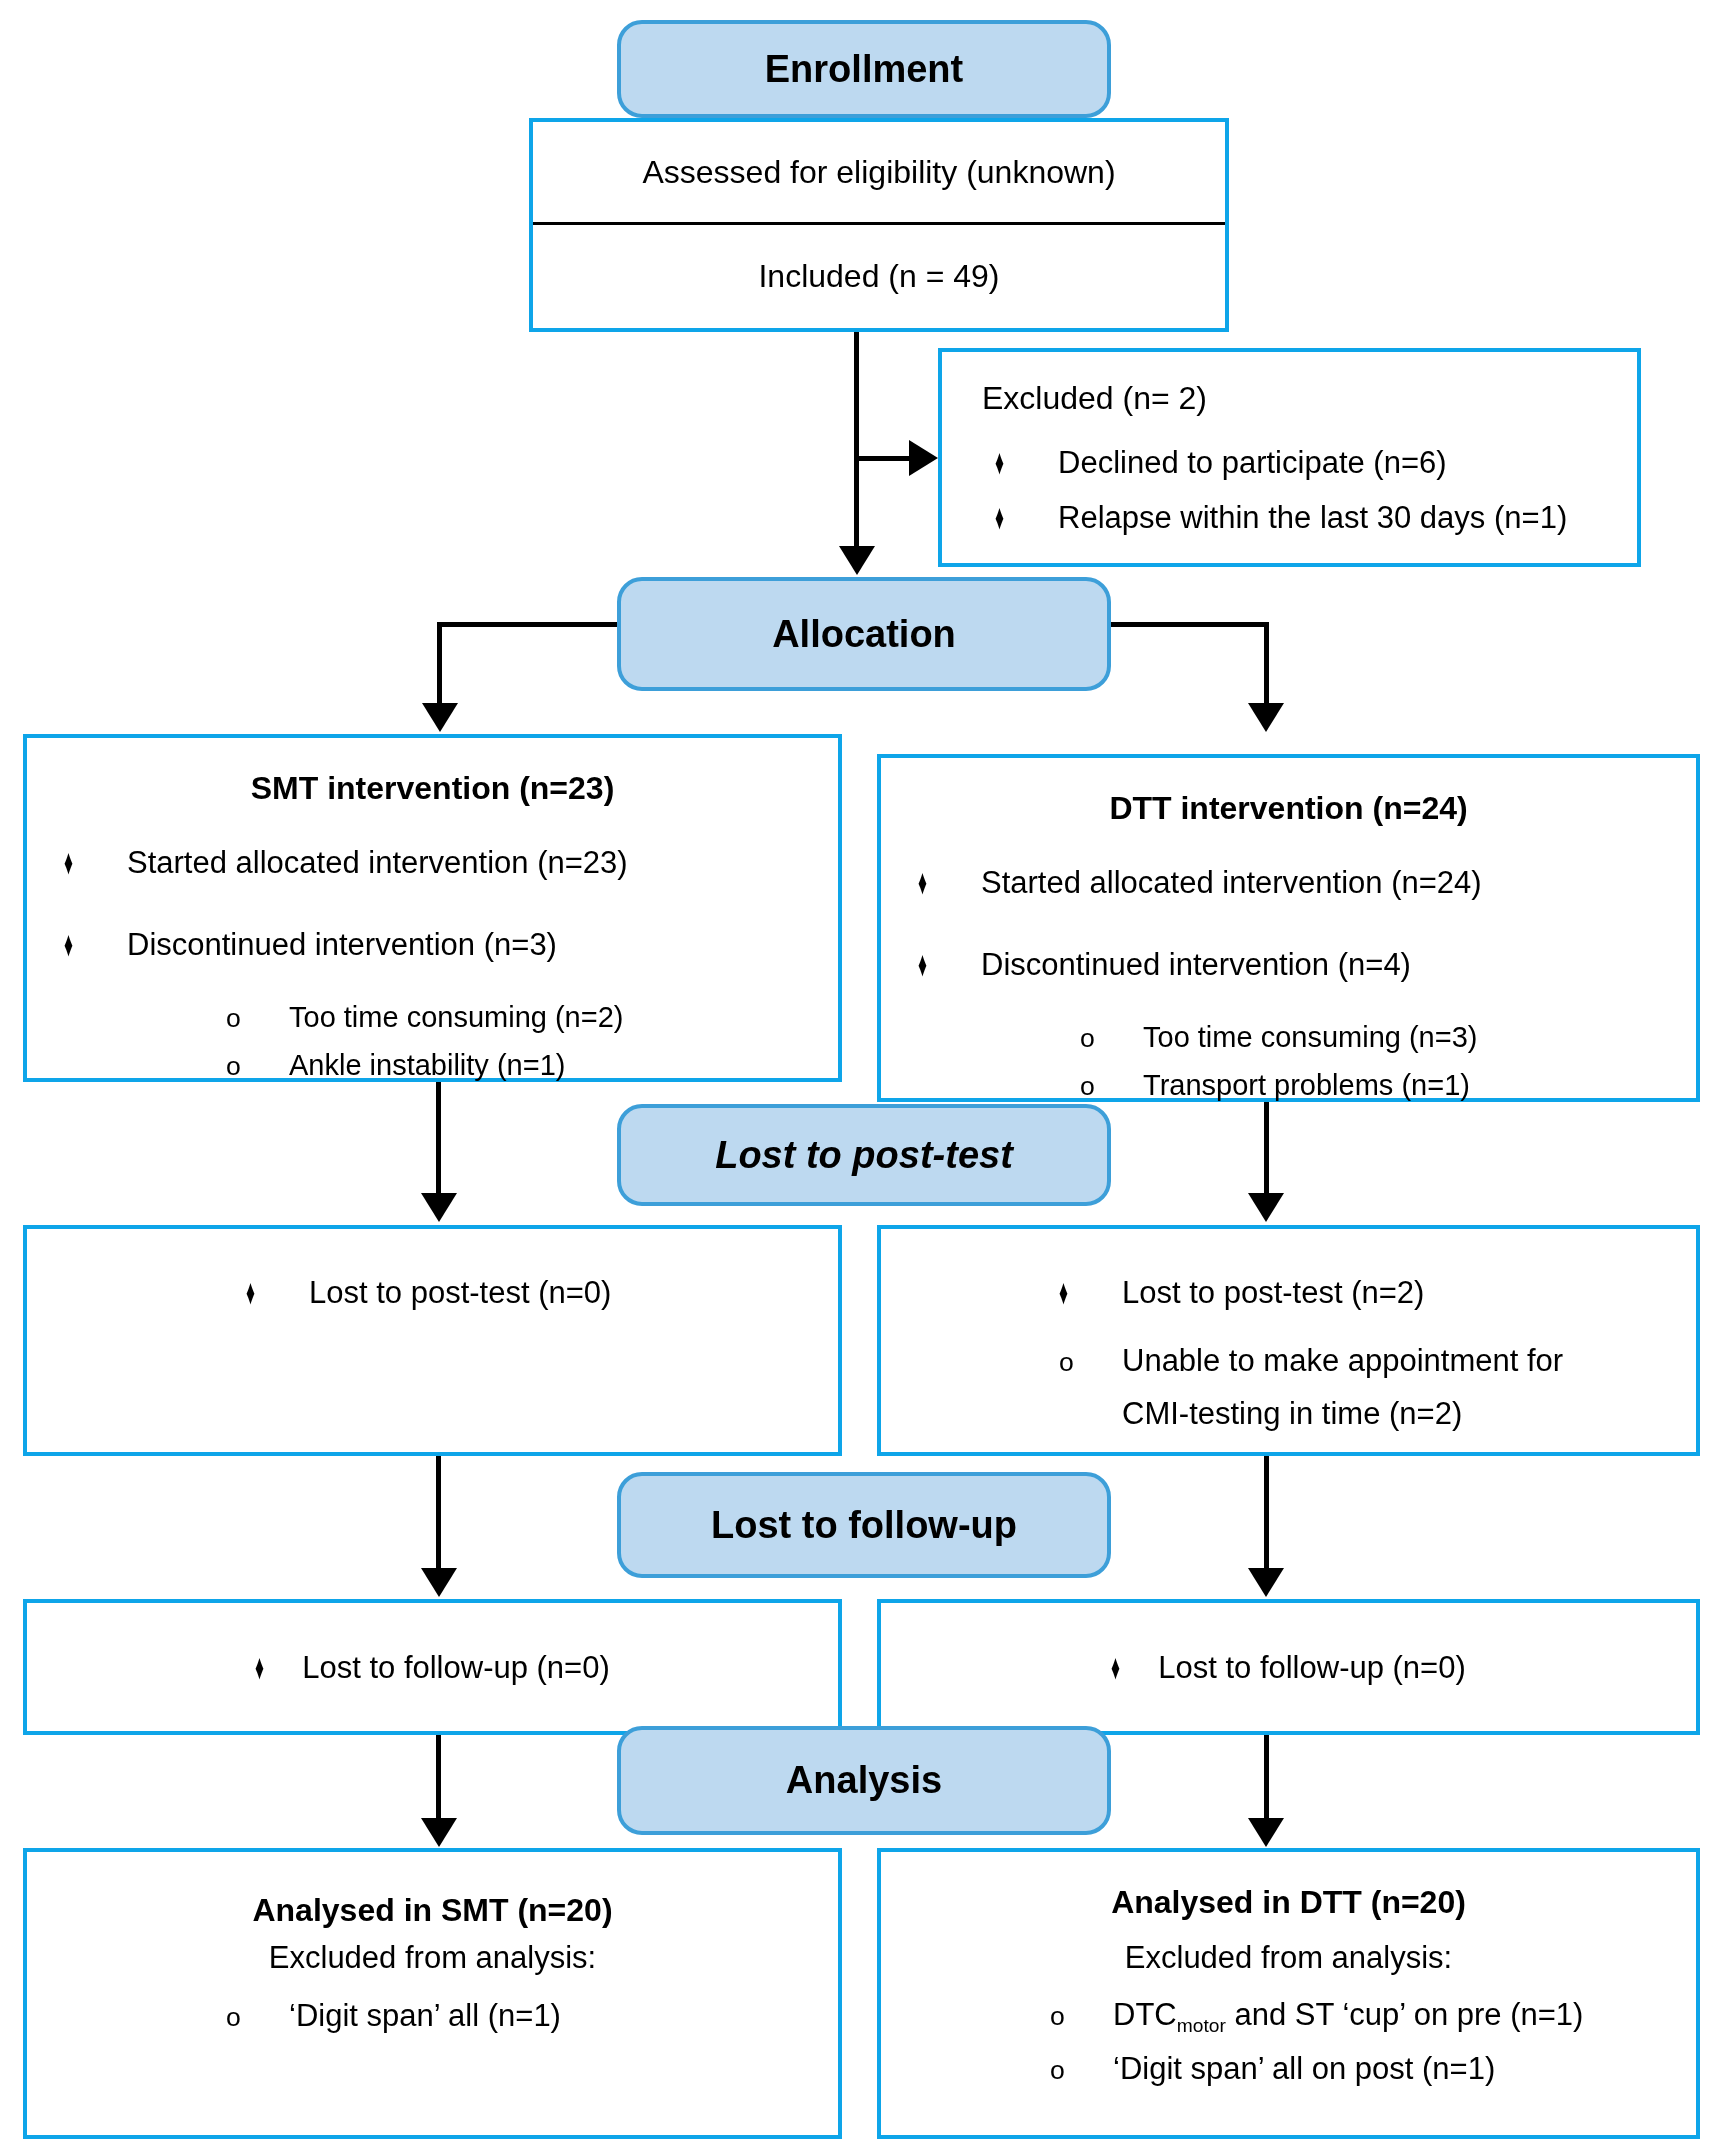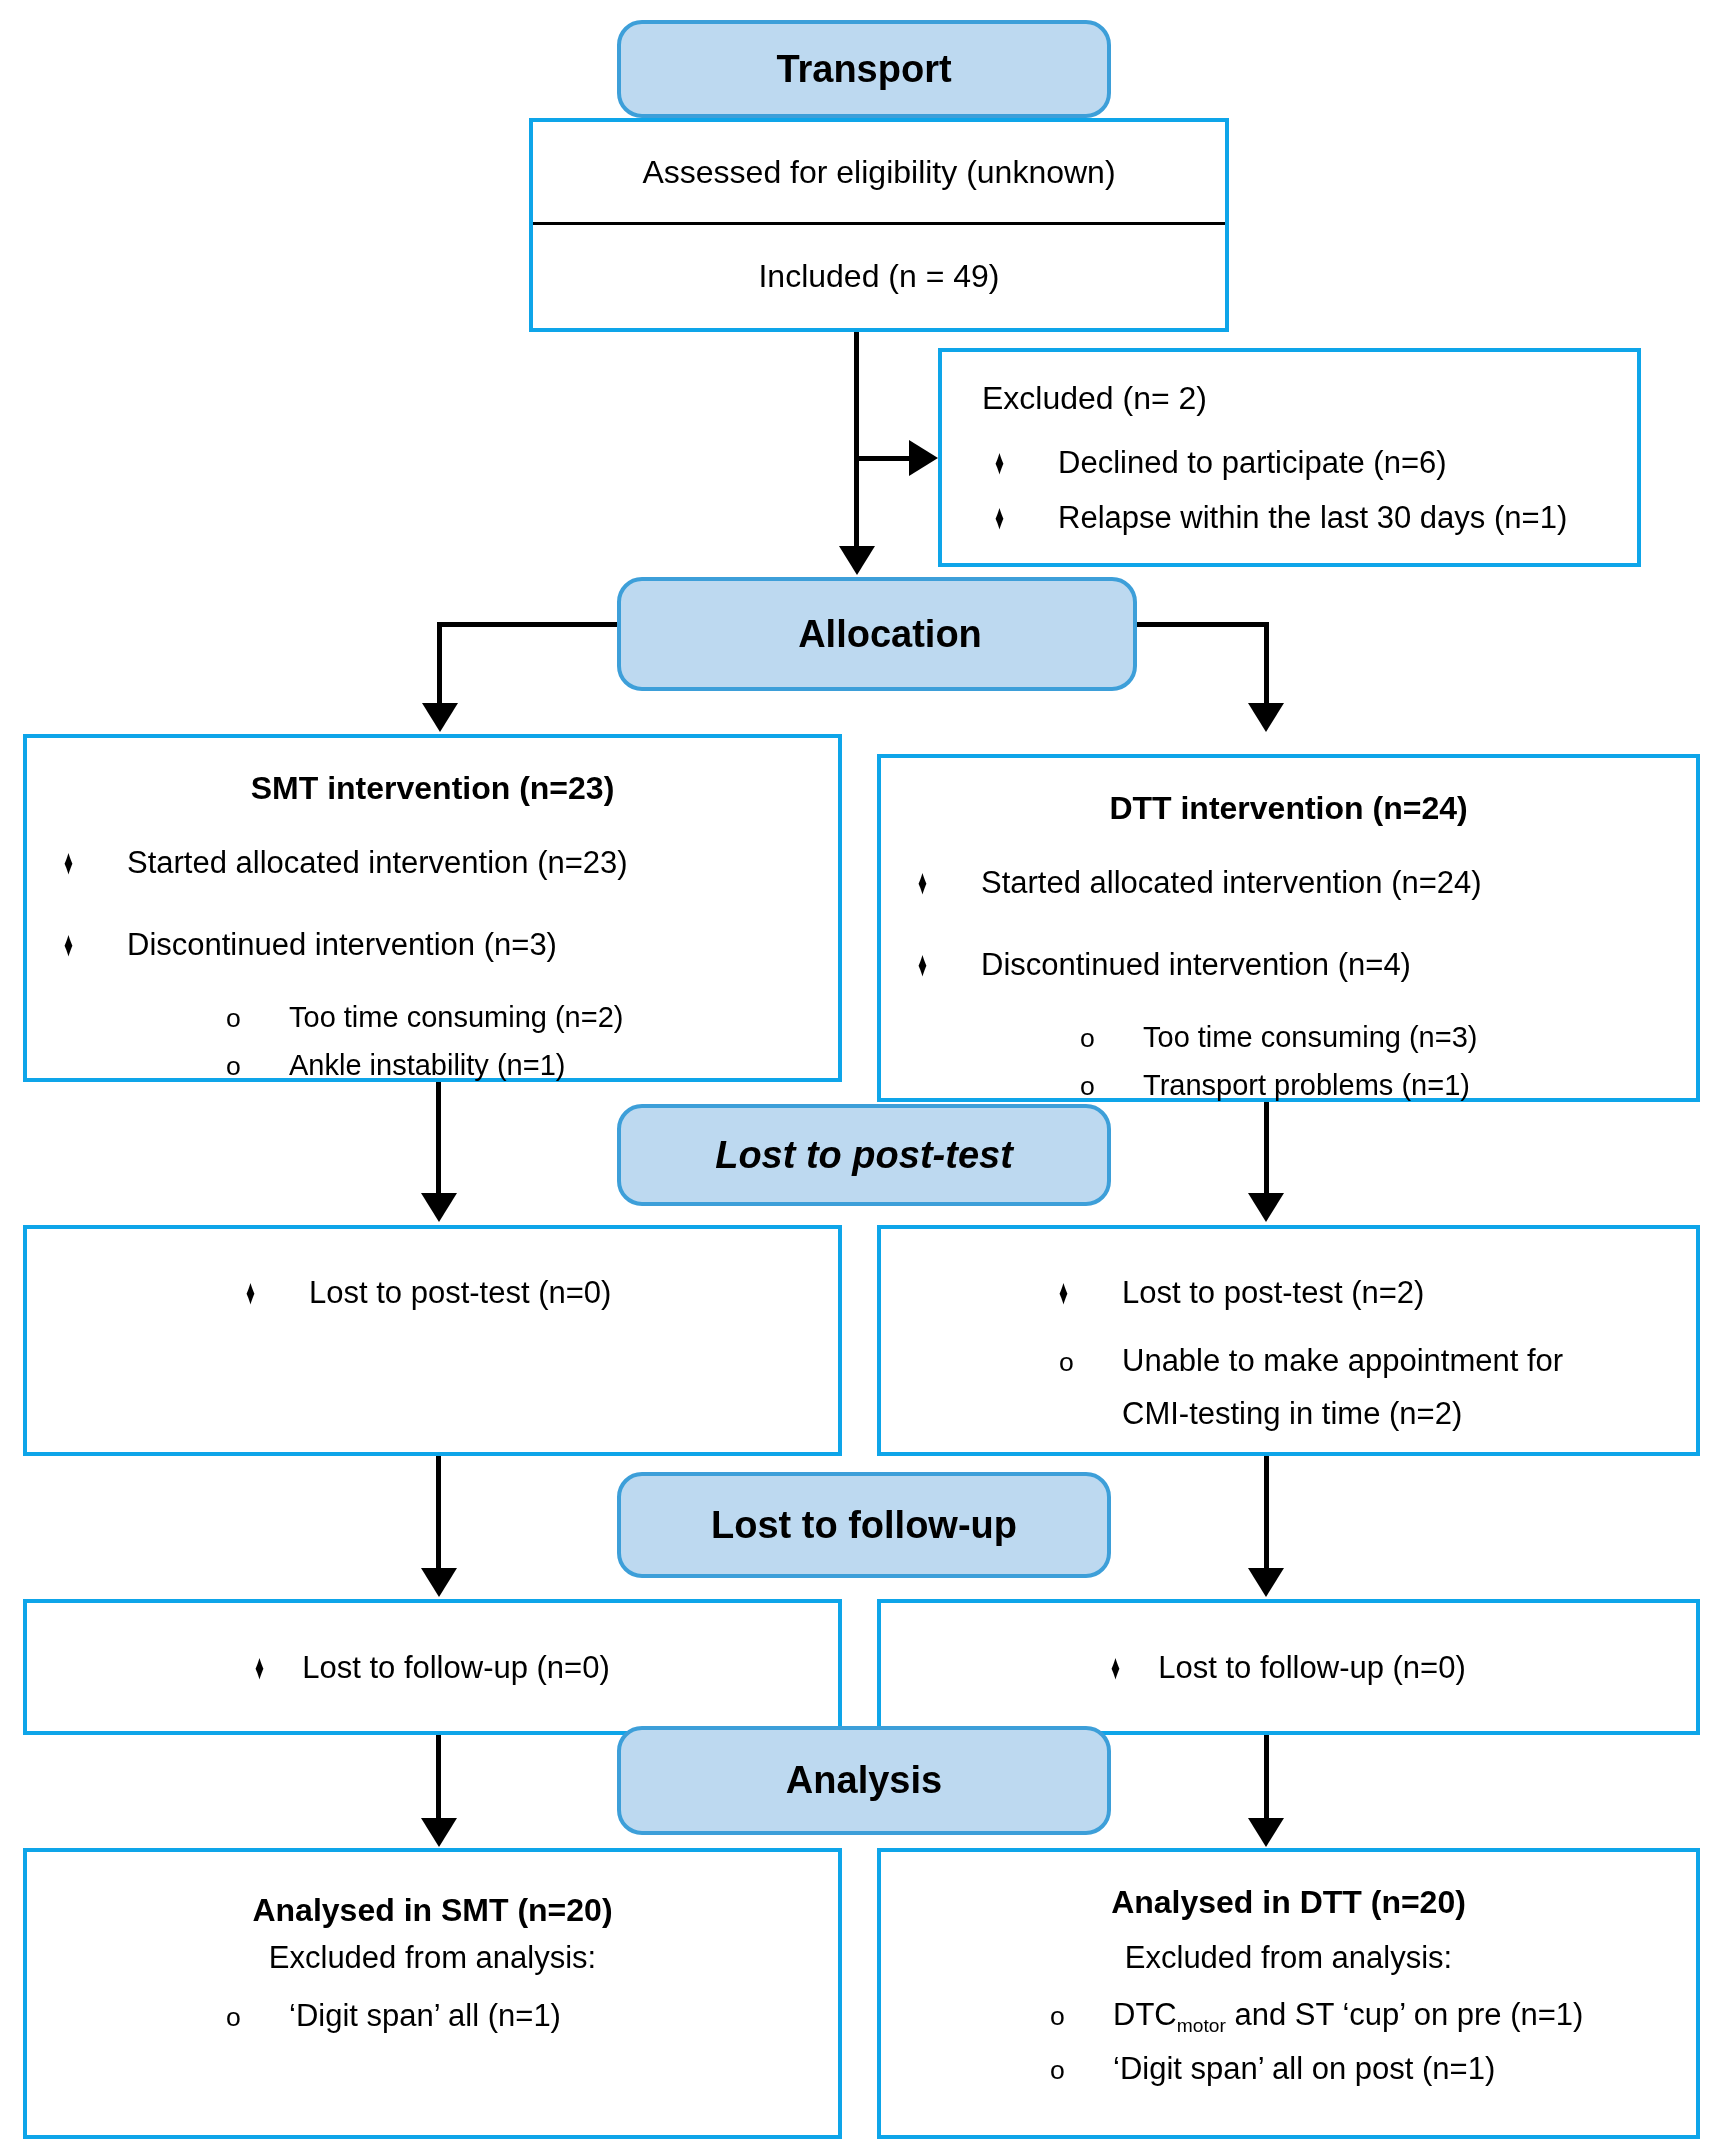--- a/index.html
+++ b/index.html
@@ -5,21 +5,21 @@
 <style>
   html,body{margin:0;padding:0;background:#fff;}
   .canvas{position:relative;width:1714px;height:2151px;background:#fff;
           font-family:"Liberation Sans",sans-serif;color:#000;overflow:hidden;}
 
   
   .stage{position:absolute;left:617px;width:486px;background:#BDD9F0;border:4px solid #3D9FD9;
          border-radius:25px;display:flex;align-items:center;justify-content:center;
          font-size:38px;font-weight:700;z-index:3;}
   #lbl-enrollment{top:20px;height:90px;}
-  #lbl-allocation{top:577px;height:106px;padding-left:26px;}
+  #lbl-allocation{top:577px;height:106px;}
   #lbl-lostpost{top:1104px;height:94px;font-style:italic;}
   #lbl-lostfu{top:1472px;height:98px;}
   #lbl-analysis{top:1726px;height:101px;}
 
   
   .box{position:absolute;background:#fff;border:4px solid #0ea5e9;z-index:2;}
   #box-assessed{left:529px;top:118px;width:692px;height:206px;}
   .comp{height:50%;display:flex;align-items:center;justify-content:center;font-size:32px;}
   .comp.first{border-bottom:3.3px solid #000;box-sizing:border-box;}
   #box-excluded{left:938px;top:348px;width:695px;height:211px;}
@@ -76,21 +76,21 @@
   <div class="arrow-down" style="left:421px;top:1568px;"></div>
   <div class="vline" style="left:1264px;top:1451px;height:120px;"></div>
   <div class="arrow-down" style="left:1248px;top:1568px;"></div>
 
   <div class="vline" style="left:436px;top:1729px;height:92px;"></div>
   <div class="arrow-down" style="left:421px;top:1818px;"></div>
   <div class="vline" style="left:1264px;top:1729px;height:92px;"></div>
   <div class="arrow-down" style="left:1248px;top:1818px;"></div>
 
   <div class="stage" id="lbl-enrollment">
-    <span>Transport</span>
+    <span>Enrollment</span>
   </div>
   <div class="stage" id="lbl-allocation">
     <span>Allocation</span>
   </div>
   <div class="stage" id="lbl-lostpost">
     <span>Lost to post-test</span>
   </div>
   <div class="stage" id="lbl-lostfu">
     <span>Lost to follow-up</span>
   </div>

